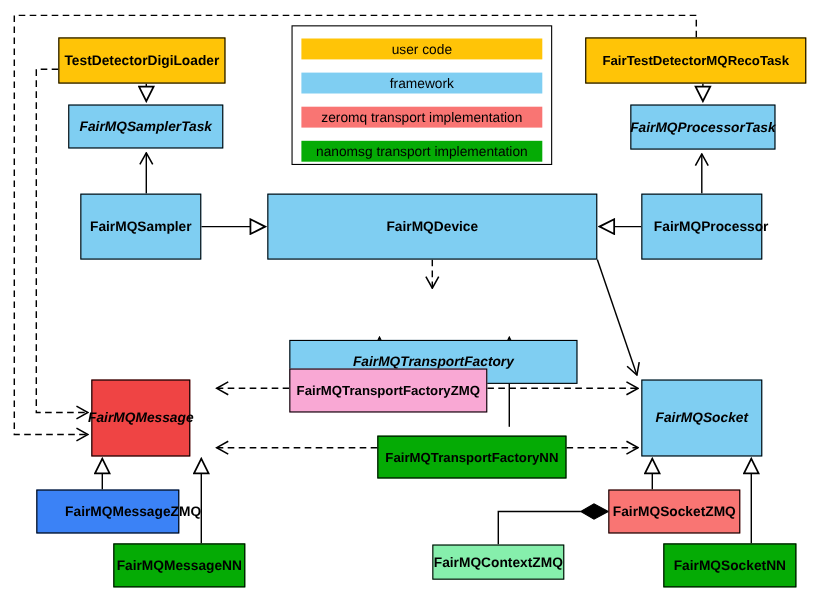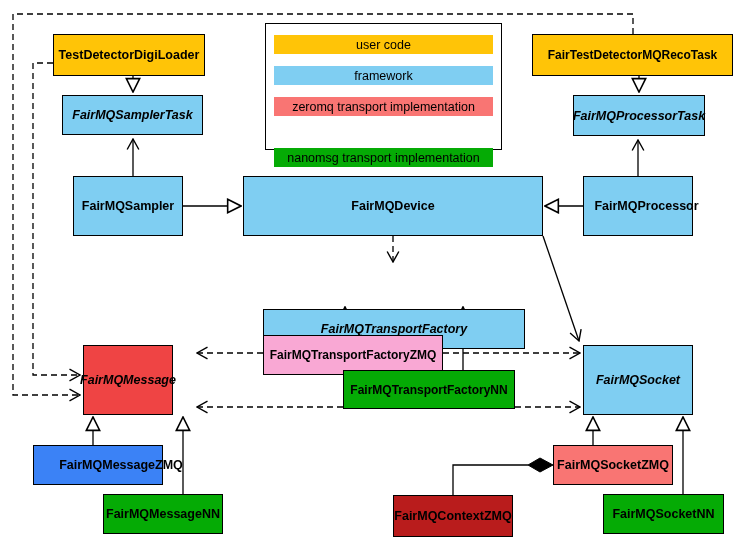--- a/index.html
+++ b/index.html
@@ -55,50 +55,50 @@
     <path d="M633,34 L633,14 L13,14 L13,395 L80,395" stroke="#000" stroke-width="1.3" fill="none" stroke-dasharray="6,4" marker-end="url(#chev)"></path>
 
     <path d="M453,495 L453,465 L528,465" stroke="#000" stroke-width="1.3" fill="none"></path>
     <polygon points="528,465 540,458 553,465 540,472" fill="#000" stroke="#000"></polygon>
   </svg>
 
   <div class="legend">
     <div class="bar" style="top: 11px; background-color: rgb(255, 196, 7);">user code</div>
     <div class="bar" style="top: 42px; background-color: rgb(127, 206, 242);">framework</div>
     <div class="bar" style="top: 73px; background-color: rgb(249, 117, 115);">zeromq transport implementation</div>
-    <div class="bar" style="top: 104px; background-color: rgb(5, 171, 5); margin-top: 20px;">nanomsg transport implementation</div>
+    <div class="bar" style="top: 104px; background-color: rgb(5, 171, 5);">nanomsg transport implementation</div>
   </div>
 
   <div class="node" style="left: 53px; top: 34px; width: 152px; height: 42px; background-color: rgb(255, 196, 7);">TestDetectorDigiLoader</div>
 
   <div class="node" style="left: 532px; top: 34px; width: 201px; height: 42px; font-size: 12px; background-color: rgb(255, 196, 7);">FairTestDetectorMQRecoTask</div>
 
   <div class="node abstract" style="left: 62px; top: 95px; width: 141px; height: 40px; background-color: rgb(127, 206, 242);">FairMQSamplerTask</div>
 
   <div class="node abstract" style="left: 573px; top: 95px; width: 132px; height: 41px; background-color: rgb(127, 206, 242);">FairMQProcessorTask</div>
 
   <div class="node" style="left: 73px; top: 176px; width: 110px; height: 60px; background-color: rgb(127, 206, 242);">FairMQSampler</div>
 
   <div class="node" style="left: 243px; top: 176px; width: 300px; height: 60px; background-color: rgb(127, 206, 242);">FairMQDevice</div>
 
   <div class="node" style="left: 583px; top: 176px; width: 110px; height: 60px; background-color: rgb(127, 206, 242); padding-left: 17px;">FairMQProcessor</div>
 
   <div class="node abstract" style="left: 263px; top: 265px; width: 262px; height: 40px; background-color: rgb(127, 206, 242); margin-top: 44px;">FairMQTransportFactory</div>
 
   <div class="node" style="left: 263px; top: 335px; width: 180px; height: 40px; font-size: 12px; background-color: #f9a8d4;">FairMQTransportFactoryZMQ</div>
 
-  <div class="node" style="left: 343px; top: 370px; width: 172px; height: 39px; font-size: 12px; background-color: rgb(5, 171, 5);">FairMQTransportFactoryNN</div>
+  <div class="node" style="left: 343px; top: 396px; width: 172px; height: 39px; font-size: 12px; background-color: rgb(5, 171, 5);">FairMQTransportFactoryNN</div>
 
   <div class="node abstract" style="left: 83px; top: 345px; width: 90px; height: 70px; background-color: #ef4444;">FairMQMessage</div>
 
   <div class="node abstract" style="left: 583px; top: 345px; width: 110px; height: 70px; background-color: rgb(127, 206, 242);">FairMQSocket</div>
 
   <div class="node" style="left: 33px; top: 445px; width: 130px; height: 40px; background-color: #3b82f6; padding-left: 46px;">FairMQMessageZMQ</div>
 
   <div class="node" style="left: 103px; top: 494px; width: 120px; height: 40px; background-color: rgb(5, 171, 5);">FairMQMessageNN</div>
 
   <div class="node" style="left: 553px; top: 445px; width: 120px; height: 40px; background-color: rgb(249, 117, 115);">FairMQSocketZMQ</div>
 
   <div class="node" style="left: 603px; top: 494px; width: 121px; height: 40px; background-color: rgb(5, 171, 5);">FairMQSocketNN</div>
 
-  <div class="node" style="left: 393px; top: 495px; width: 120px; height: 42px; background-color: #b91c1c;">FairMQContextZMQ</div>
+  <div class="node" style="left: 393px; top: 495px; width: 120px; height: 32px; background-color: #86efac;">FairMQContextZMQ</div>
 
 </div>
 
 </body></html>

